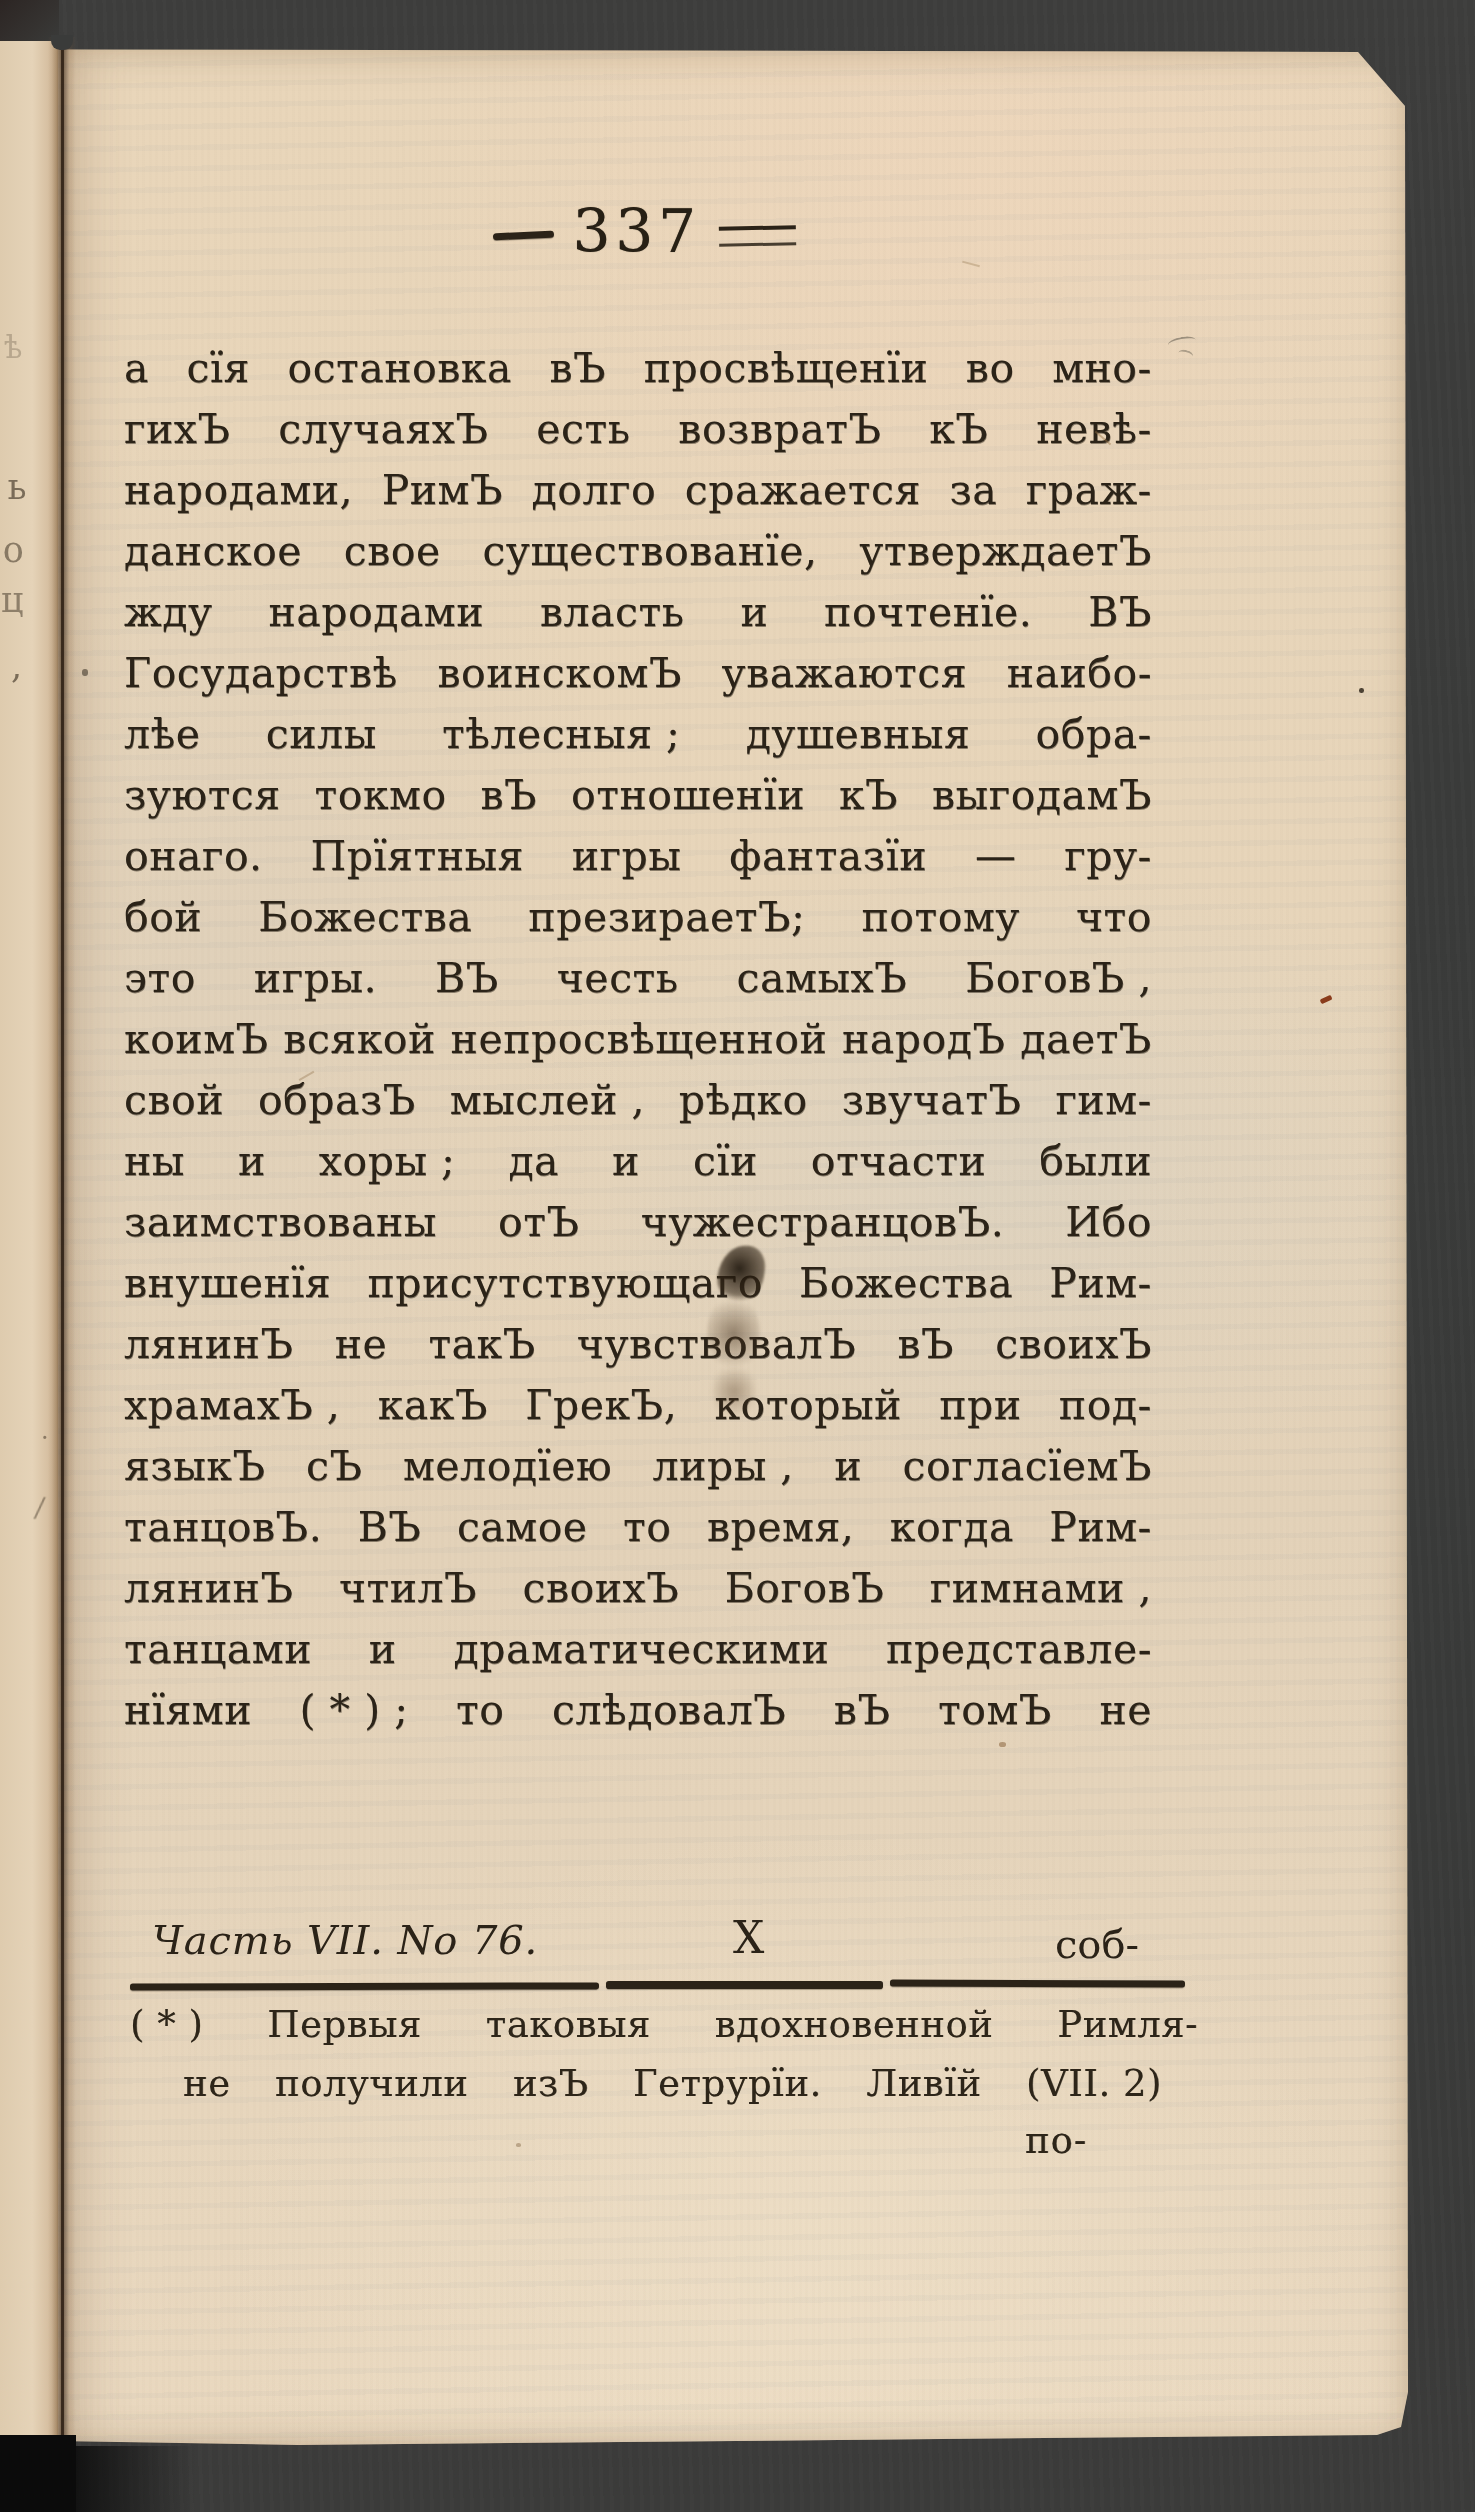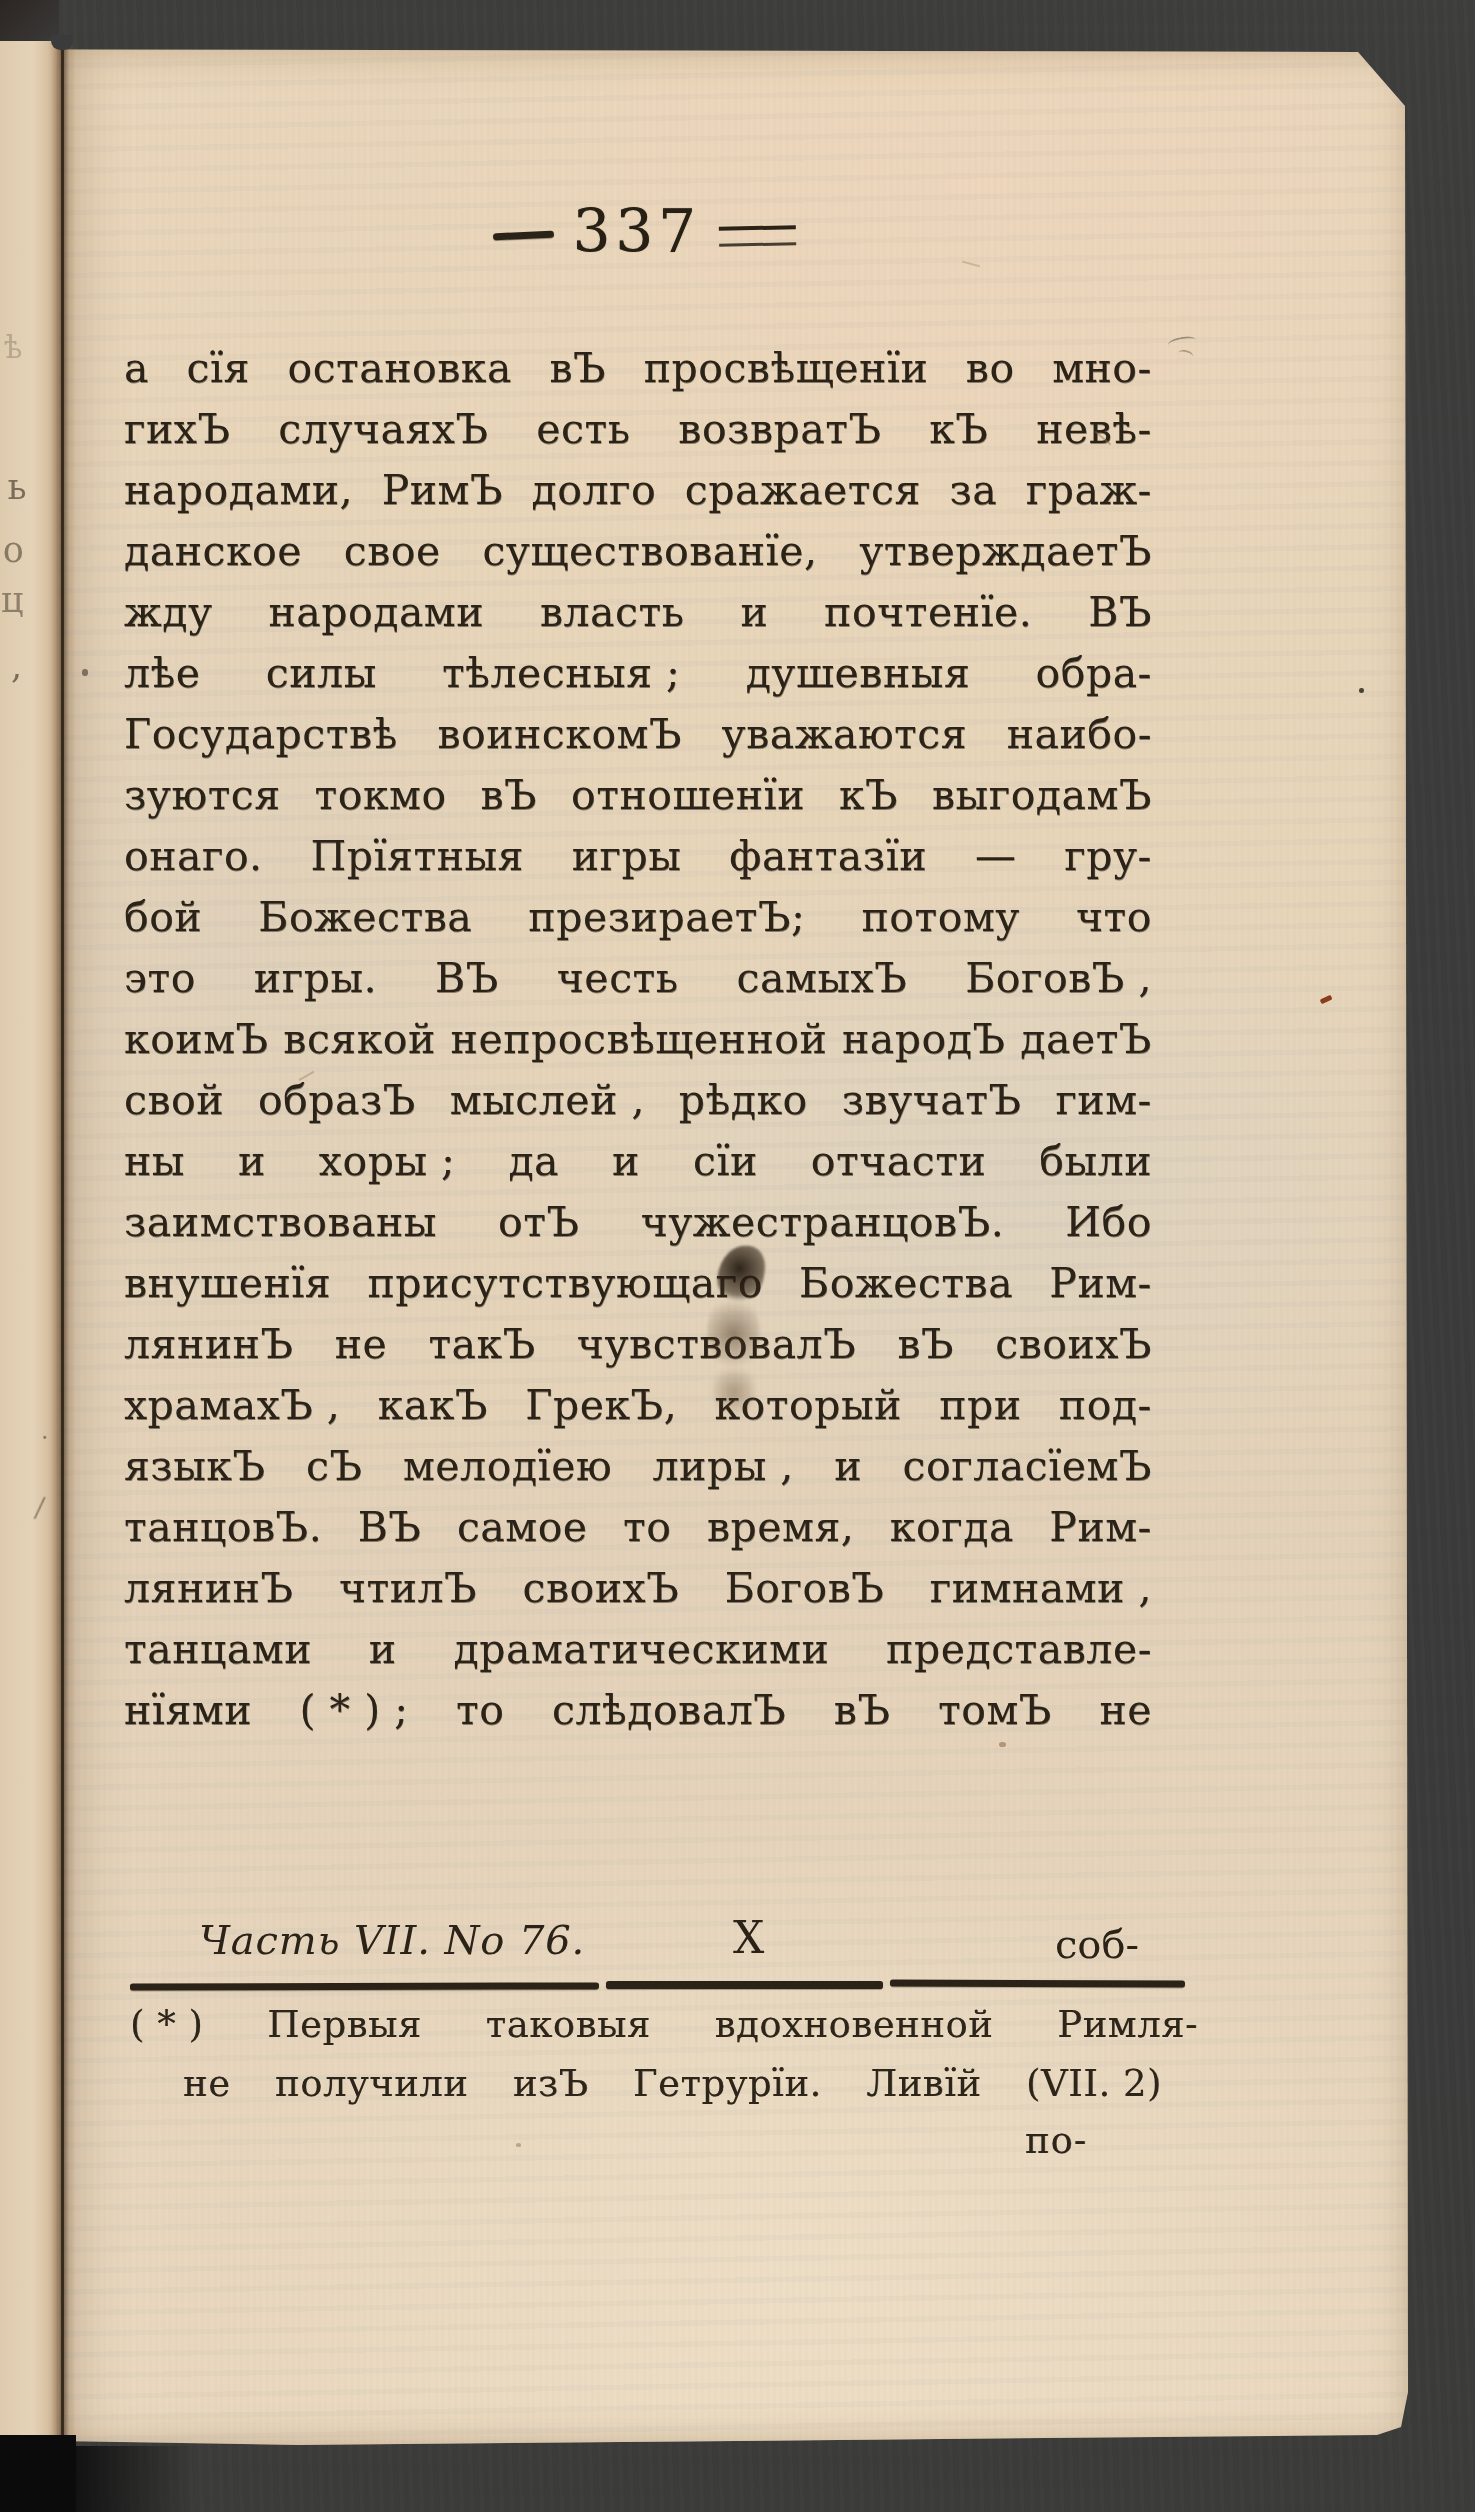--- a/index.html
+++ b/index.html
@@ -47,21 +47,21 @@
         text-shadow:0 0 0.9px rgba(43,35,24,.6);}
   .header-dash-right{width:77px;height:13px;margin-top:22px;border-top:4.6px solid #2b2318;
         border-bottom:3.7px solid rgba(43,35,24,.85);transform:rotate(-1.2deg);}
   
   .text-block{position:absolute;left:66px;top:302px;width:1028px;}
   .text-line{display:flex;justify-content:space-between;height:61px;font-size:41px;
         letter-spacing:0.5px;color:#2b2318;text-shadow:0.4px 0.5px 0.6px rgba(43,35,24,.5);}
   .word{white-space:pre;}
   
   .signature-row{position:absolute;left:66px;top:1875px;width:1028px;height:52px;font-size:40px;}
-  .signature-series{position:absolute;left:28px;top:0;font-style:italic;letter-spacing:0.9px;margin-left:47px;}
+  .signature-series{position:absolute;left:28px;top:0;font-style:italic;letter-spacing:0.9px;}
   .gathering-mark{position:absolute;left:609px;top:-5.5px;font-size:44px;}
   .catchword-top{position:absolute;right:13px;top:3.7px;}
   
   .rule-seg{position:absolute;background:#2b2318;border-radius:2.8px;box-shadow:0 0.9px 0.9px rgba(43,35,24,.35);}
   .rule-1{left:72px;top:1941px;width:469px;height:6.5px;transform:rotate(-.15deg);}
   .rule-2{left:548px;top:1939px;width:277px;height:8.3px;}
   .rule-3{left:832px;top:1938px;width:295px;height:7.4px;transform:rotate(.2deg);}
   
   .footnote-block{position:absolute;left:72px;top:1961px;width:1068px;}
   .fn-line{display:flex;justify-content:space-between;height:59px;font-size:37px;
@@ -163,31 +163,31 @@
         </div>
         <div class="text-line">
           <span class="word">жду</span>
           <span class="word">народами</span>
           <span class="word">власть</span>
           <span class="word">и</span>
           <span class="word">почтенїе.</span>
           <span class="word">ВЪ</span>
         </div>
         <div class="text-line">
+          <span class="word">Государствѣ</span>
+          <span class="word">воинскомЪ</span>
+          <span class="word">уважаются</span>
+          <span class="word">наибо-</span>
+        </div>
+        <div class="text-line">
           <span class="word">лѣе</span>
           <span class="word">силы</span>
           <span class="word">тѣлесныя ;</span>
           <span class="word">душевныя</span>
           <span class="word">обра-</span>
-        </div>
-        <div class="text-line">
-          <span class="word">Государствѣ</span>
-          <span class="word">воинскомЪ</span>
-          <span class="word">уважаются</span>
-          <span class="word">наибо-</span>
         </div>
         <div class="text-line">
           <span class="word">зуются</span>
           <span class="word">токмо</span>
           <span class="word">вЪ</span>
           <span class="word">отношенїи</span>
           <span class="word">кЪ</span>
           <span class="word">выгодамЪ</span>
         </div>
         <div class="text-line">

